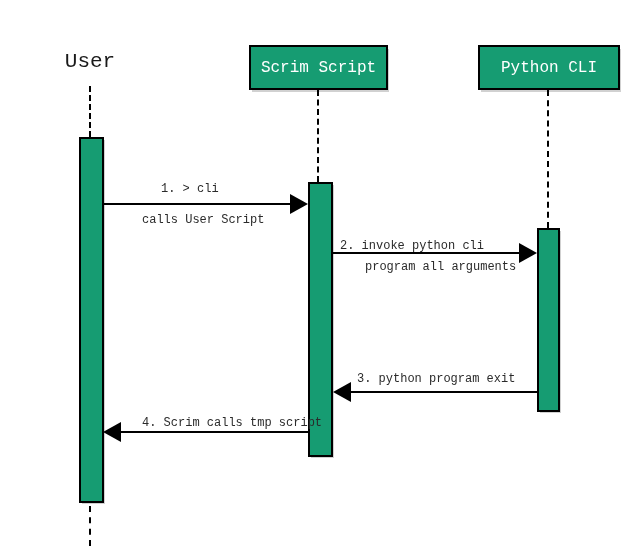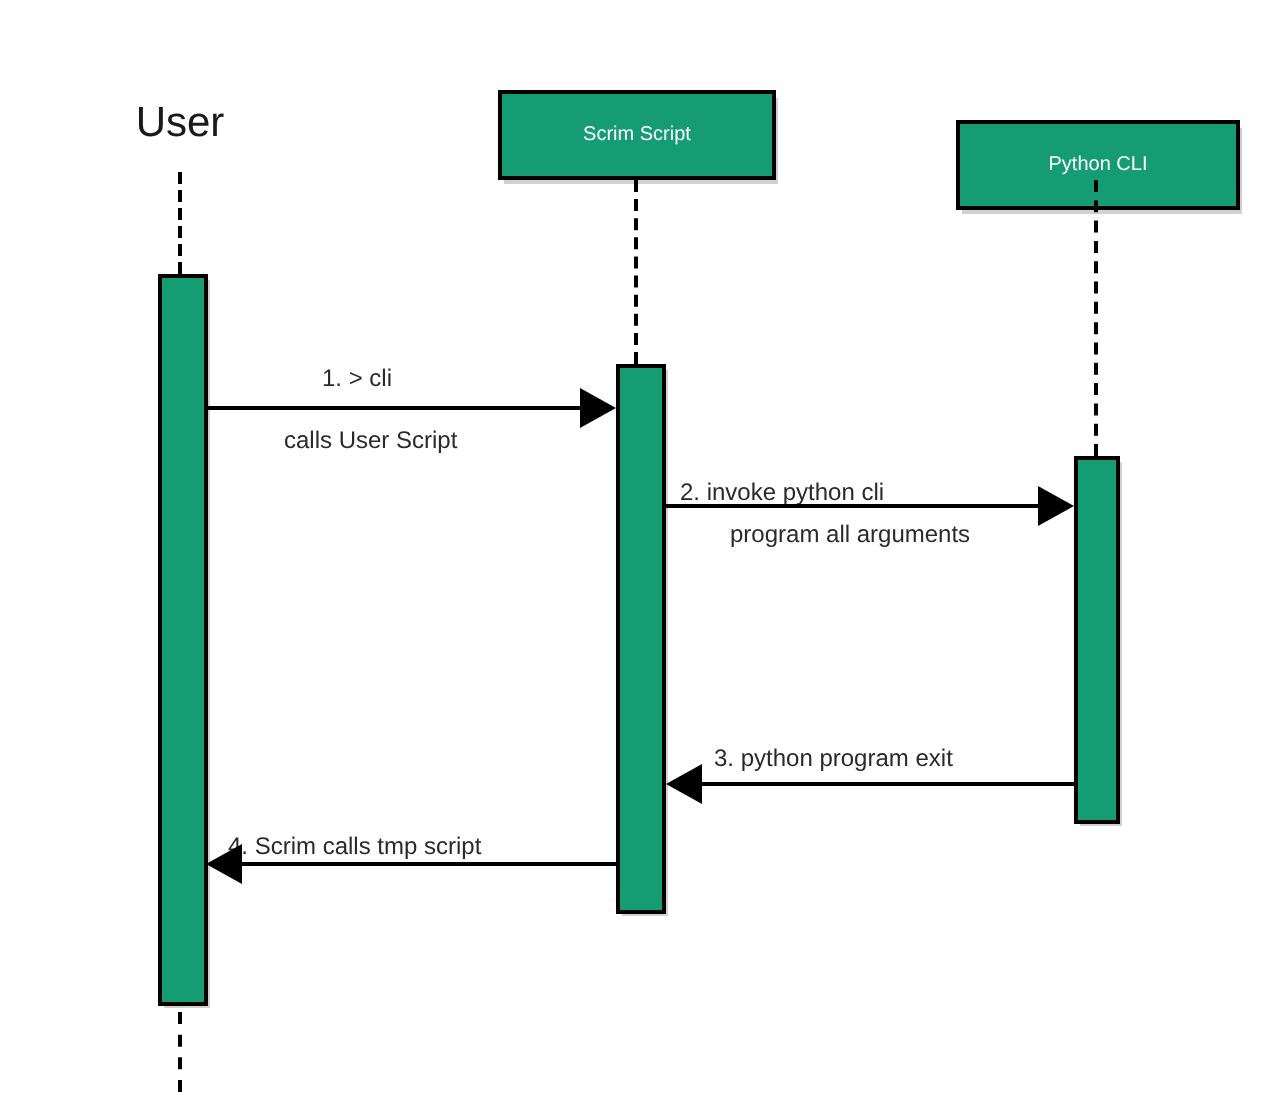--- a/index.html
+++ b/index.html
@@ -10,21 +10,21 @@
     --text: #2a2a2a;
     --bg: #ffffff;
   }
   * { margin: 0; padding: 0; box-sizing: border-box; }
   html, body { background: var(--bg); }
   .diagram {
     position: relative;
     width: 640px;
     height: 549px;
     background: var(--bg);
-    font-family: Liberation Sans, sans-serif;
+    font-family: Liberation Mono, monospace;
     overflow: hidden;
   }
   .actor-label {
     position: absolute;
     left: 58px; top: 50px; width: 64px;
     text-align: center;
     font-size: 21px;
     color: #1a1a1a;
     letter-spacing: 0px;
     white-space: nowrap;
@@ -32,25 +32,25 @@
   .actor-box {
     position: absolute;
     height: 45px;
     background: var(--actor-fill);
     border: 2px solid var(--actor-border);
     box-shadow: 2px 3px 0 -1px rgba(0,0,0,0.18);
     display: flex;
     align-items: center;
     justify-content: center;
     color: var(--actor-text);
-    font-size: 10px;
+    font-size: 16px;
     white-space: nowrap;
   }
   .actor-box.scrim  { left: 249px; top: 45px; width: 139px; }
-  .actor-box.python { left: 478px; top: 45px; width: 142px; margin-top: 15px; }
+  .actor-box.python { left: 478px; top: 45px; width: 142px; }
   .lifeline {
     position: absolute;
     width: 0;
     border-left: 2px dashed var(--line);
   }
   .ll-user-top    { left: 89px;  top: 86px;  height: 51px; }
   .ll-user-bottom { left: 89px;  top: 506px; height: 40px; }
   .ll-scrim       { left: 317px; top: 90px;  height: 92px; }
   .ll-python      { left: 547px; top: 90px;  height: 138px; }
   .activation {
@@ -90,21 +90,21 @@
     color: var(--text);
     white-space: pre;
   }
   .mt-1-label { left: 142px; top: 183px; margin-left: 19px; }
   .mt-1-note  { left: 142px; top: 214px; }
   .mt-2-label { left: 340px; top: 230px; margin-top: 10px; }
   .mt-2-note1 { left: 365px; top: 261px; }
   .mt-2-note2 { left: 365px; top: 274px; }
   .mt-3-label { left: 357px; top: 373px; }
   .mt-3-note  { left: 378px; top: 402px; }
-  .mt-4-label { left: 114px; top: 417px; }
+  .mt-4-label { left: 142px; top: 417px; }
 </style>
 </head>
 <body>
 
 <div class="diagram">
 
   <div class="actor-label">User</div>
 
   <div class="actor-box scrim">
     <span>Scrim Script</span>

